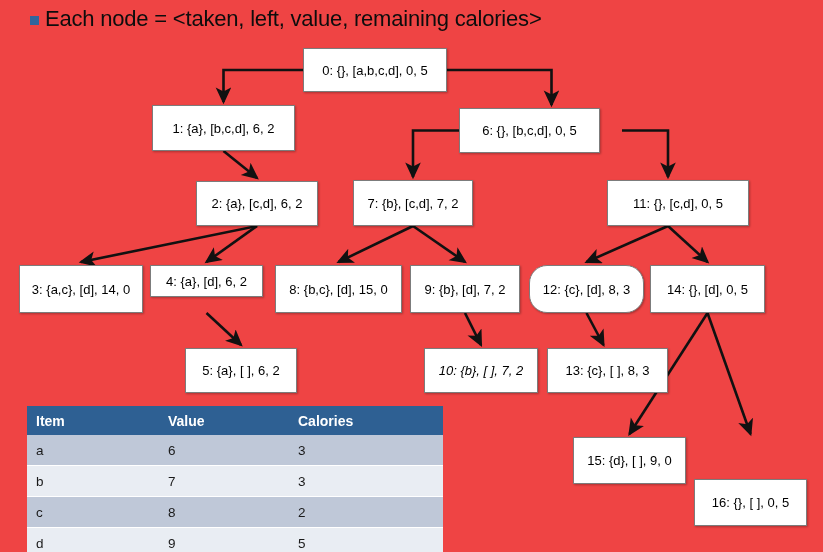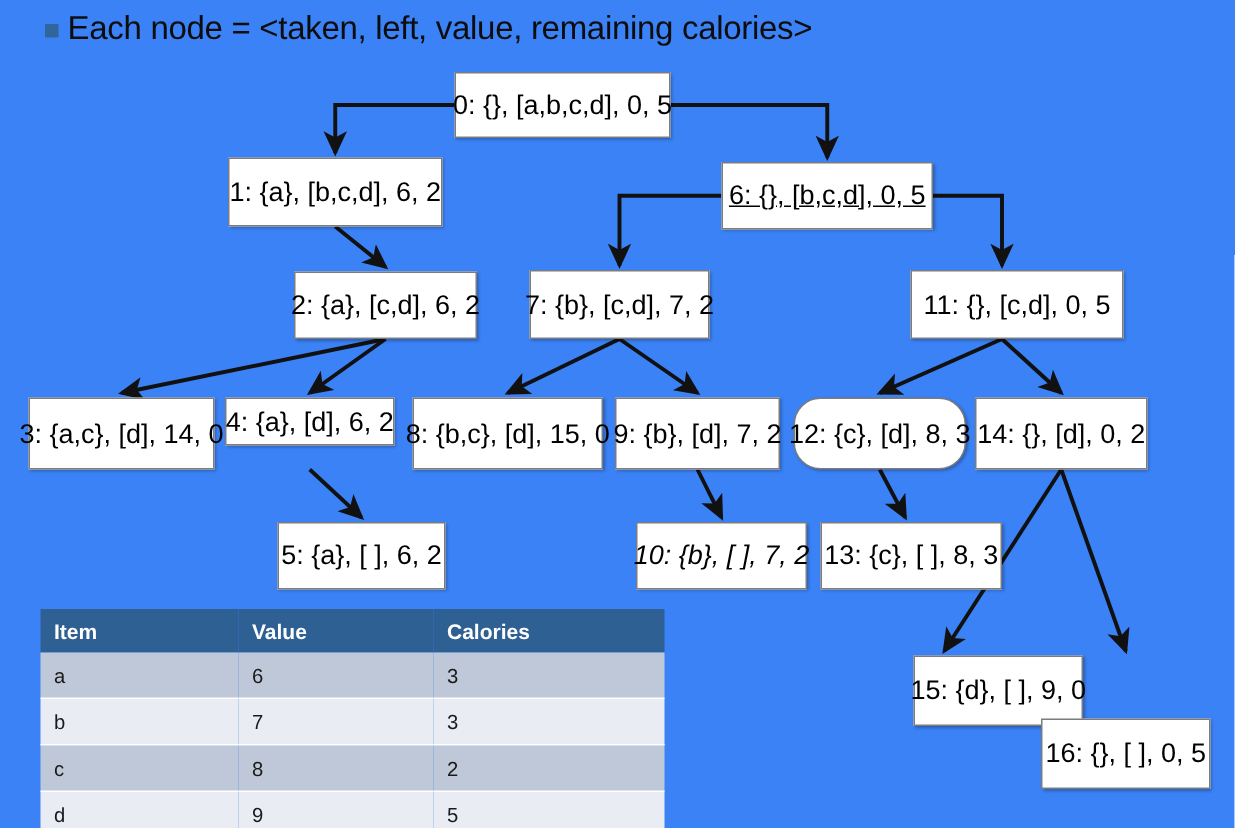--- a/index.html
+++ b/index.html
@@ -4,21 +4,21 @@
 <style>
   html, body {
     margin: 0;
     padding: 0;
     background: #ffffff;
   }
   #slide {
     position: relative;
     width: 823px;
     height: 552px;
-    background: #3b82f6;
+    background: #ef4444;
     overflow: hidden;
     font-family: "Liberation Sans", sans-serif;
   }
 
   
   .title-line {
     position: absolute;
     left: 30px;
     top: 6px;
     display: flex;
@@ -53,21 +53,21 @@
 
   
   .node {
     position: absolute;
     box-sizing: border-box;
     background: #ffffff;
     border: 1px solid #7c7c7c;
     display: flex;
     align-items: center;
     justify-content: center;
-    font-size: 18px;
+    font-size: 13px;
     color: #000000;
     white-space: nowrap;
     box-shadow: 1px 1px 2px rgba(0,0,0,0.28);
     z-index: 3;
   }
 
   
   #item-table {
     position: absolute;
     left: 27px;
@@ -131,34 +131,34 @@
         <path d="M465,313 L481,345" marker-end="url(#arrowhead)"></path>
         <path d="M586.5,313 L603.5,345" marker-end="url(#arrowhead)"></path>
         <path d="M707.5,313 L629.5,434" marker-end="url(#arrowhead)"></path>
         <path d="M707.5,313 L750.5,434" marker-end="url(#arrowhead)"></path>
       </g>
   </svg>
 
   <div id="node-layer">
       <div class="node" style="left: 303px; top: 48px; width: 144px; height: 44px;">0: {}, [a,b,c,d], 0, 5</div>
       <div class="node" style="left: 152px; top: 105px; width: 143px; height: 46px;">1: {a}, [b,c,d], 6, 2</div>
-      <div class="node" style="left: 481px; top: 108px; width: 141px; height: 45px; text-decoration: underline;">6: {}, [b,c,d], 0, 5</div>
+      <div class="node" style="left: 459px; top: 108px; width: 141px; height: 45px;">6: {}, [b,c,d], 0, 5</div>
       <div class="node" style="left: 196px; top: 181px; width: 122px; height: 45px;">2: {a}, [c,d], 6, 2</div>
       <div class="node" style="left: 353px; top: 180px; width: 120px; height: 46px;">7: {b}, [c,d], 7, 2</div>
       <div class="node" style="left: 607px; top: 180px; width: 142px; height: 46px;">11: {}, [c,d], 0, 5</div>
       <div class="node" style="left: 19px; top: 265px; width: 124px; height: 48px;">3: {a,c}, [d], 14, 0</div>
       <div class="node" style="left: 150px; top: 265px; width: 113px; height: 32px;">4: {a}, [d], 6, 2</div>
       <div class="node" style="left: 275px; top: 265px; width: 127px; height: 48px;">8: {b,c}, [d], 15, 0</div>
       <div class="node" style="left: 410px; top: 265px; width: 110px; height: 48px;">9: {b}, [d], 7, 2</div>
       <div class="node" style="left: 529px; top: 265px; width: 115px; height: 48px; border-radius: 18px;">12: {c}, [d], 8, 3</div>
-      <div class="node" style="left: 650px; top: 265px; width: 115px; height: 48px;">14: {}, [d], 0, 2</div>
+      <div class="node" style="left: 650px; top: 265px; width: 115px; height: 48px;">14: {}, [d], 0, 5</div>
       <div class="node" style="left: 185px; top: 348px; width: 112px; height: 45px;">5: {a}, [ ], 6, 2</div>
       <div class="node" style="left: 424px; top: 348px; width: 114px; height: 45px; font-style: italic;">10: {b}, [ ], 7, 2</div>
       <div class="node" style="left: 547px; top: 348px; width: 121px; height: 45px;">13: {c}, [ ], 8, 3</div>
-      <div class="node" style="left: 573px; top: 437px; width: 113px; height: 47px; margin-left: 36px;">15: {d}, [ ], 9, 0</div>
+      <div class="node" style="left: 573px; top: 437px; width: 113px; height: 47px;">15: {d}, [ ], 9, 0</div>
       <div class="node" style="left: 694px; top: 437px; width: 113px; height: 47px; margin-top: 42px;">16: {}, [ ], 0, 5</div>
     </div>
 
   <table id="item-table">
     <colgroup>
       <col class="c-item">
         <col class="c-value">
         <col class="c-calories">
     </colgroup>
     <thead>

